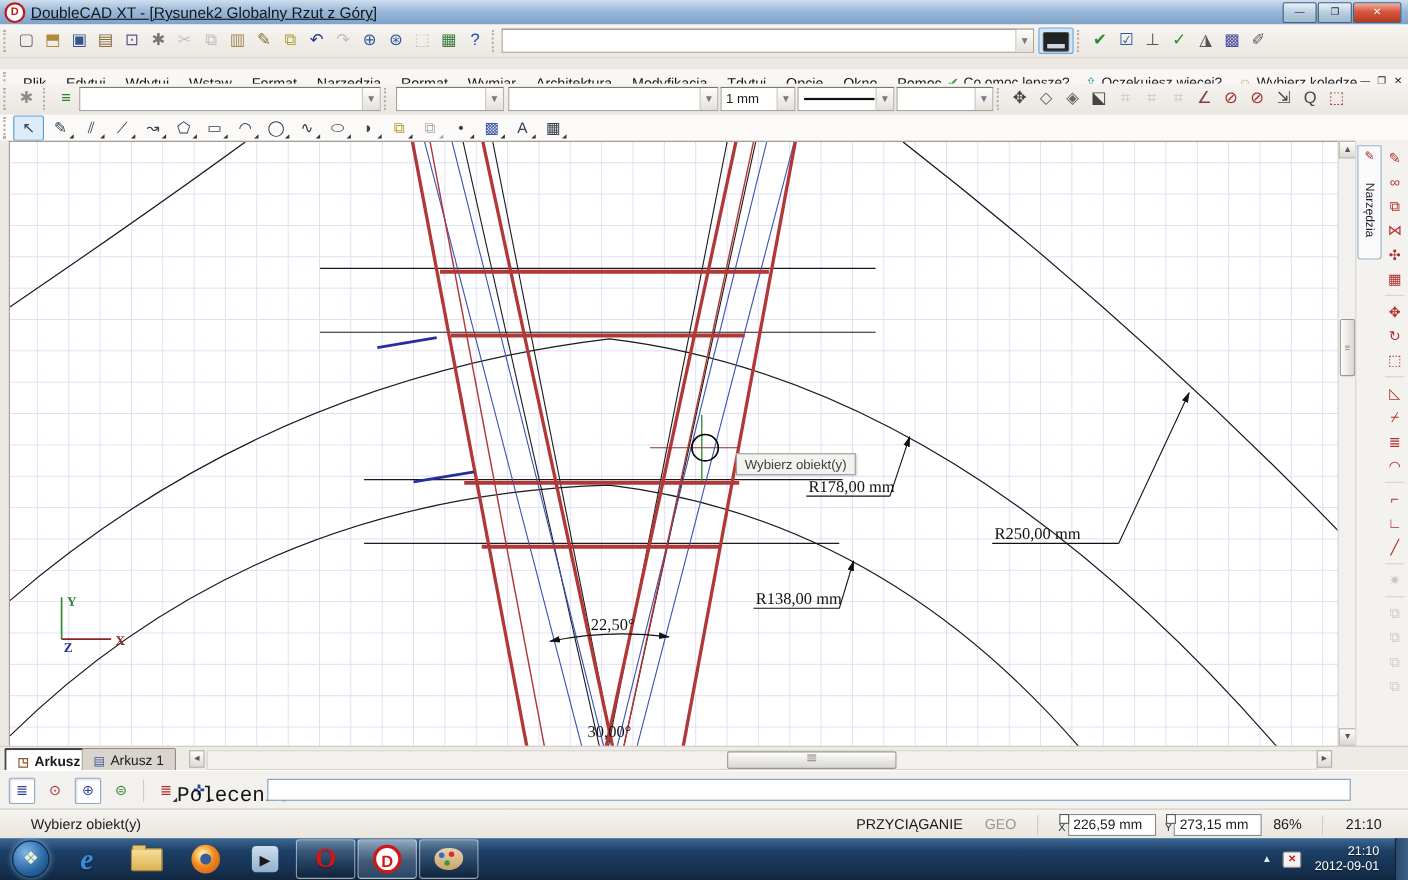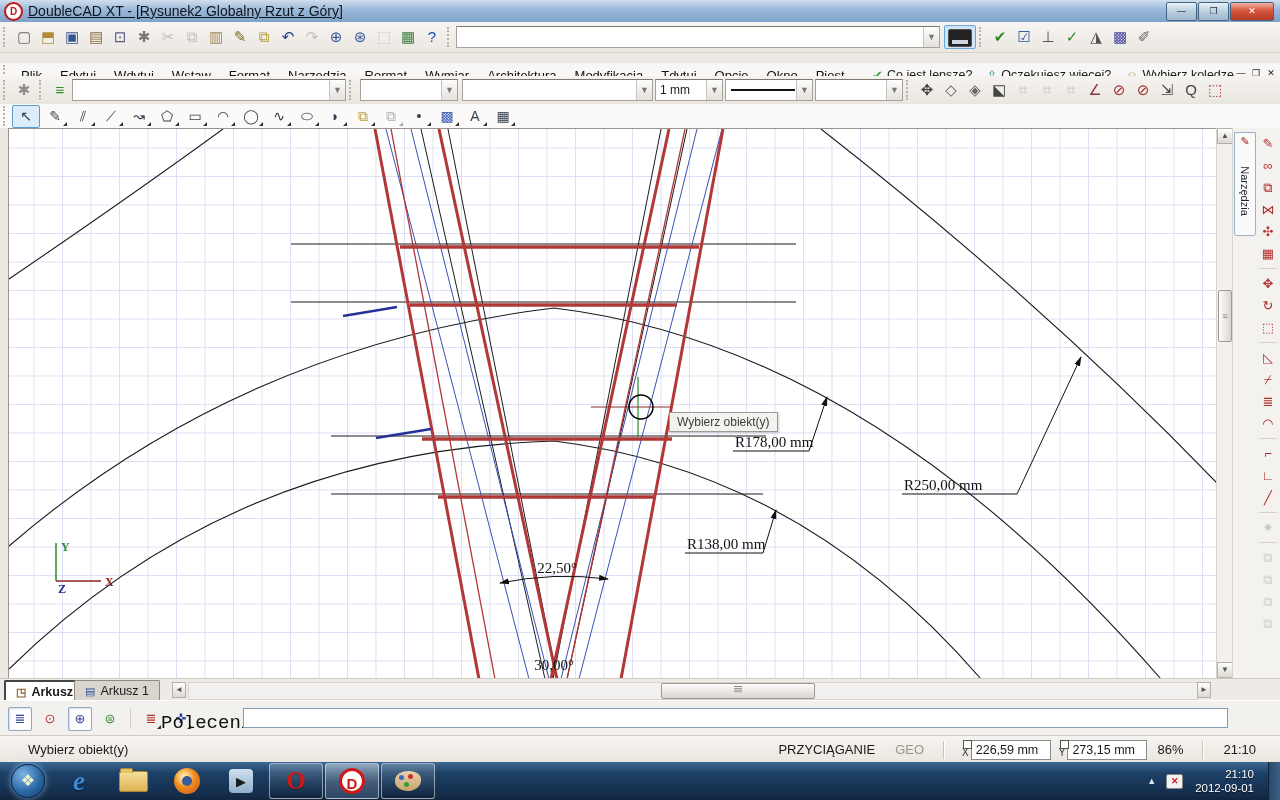--- a/index.html
+++ b/index.html
@@ -210,27 +210,27 @@
         <span class="mi" title="menu-wstaw"><span>W</span><span class="u">s</span><span>taw</span></span>
         <span class="mi" title="menu-format"><span></span><span class="u">F</span><span>ormat</span></span>
         <span class="mi" title="menu-narzedzia"><span></span><span class="u">N</span><span>arzędzia</span></span>
         <span class="mi" title="menu-rysuj"><span></span><span class="u">R</span><span>ormat</span></span>
         <span class="mi" title="menu-wymiar"><span>Wym</span><span class="u">i</span><span>ar</span></span>
         <span class="mi" title="menu-architektura"><span></span><span class="u">A</span><span>rchitektura</span></span>
         <span class="mi" title="menu-modyfikacja"><span></span><span class="u">M</span><span>odyfikacja</span></span>
         <span class="mi" title="menu-tryby"><span></span><span class="u">T</span><span>dytuj</span></span>
         <span class="mi" title="menu-opcje"><span>Op</span><span class="u">c</span><span>je</span></span>
         <span class="mi" title="menu-okno"><span></span><span class="u">O</span><span>kno</span></span>
-        <span class="mi" title="menu-pomoc"><span></span><span class="u">P</span><span>jest</span></span>
+        <span class="mi" title="menu-pomoc"><span></span><span class="u">P</span><span>omoc</span></span>
       </span>
     <span id="promos">
 
     <span class="promo" title="promo-co-jest-lepsze">
           <span class="pic" style="color: rgb(58, 154, 58);">✔</span>
-          <span>Co jest lepsze?</span>
+          <span>Co omoc lepsze?</span>
         </span>
         <span class="promo" title="promo-oczekujesz-wiecej">
           <span class="pic" style="color: rgb(47, 154, 154);">⇪</span>
           <span>Oczekujesz więcej?</span>
         </span>
         <span class="promo" title="promo-powiedz-koledze">
           <span class="pic" style="color: rgb(192, 154, 106);">☺</span>
           <span>Wybierz koledze</span>
         </span>
       </span>

